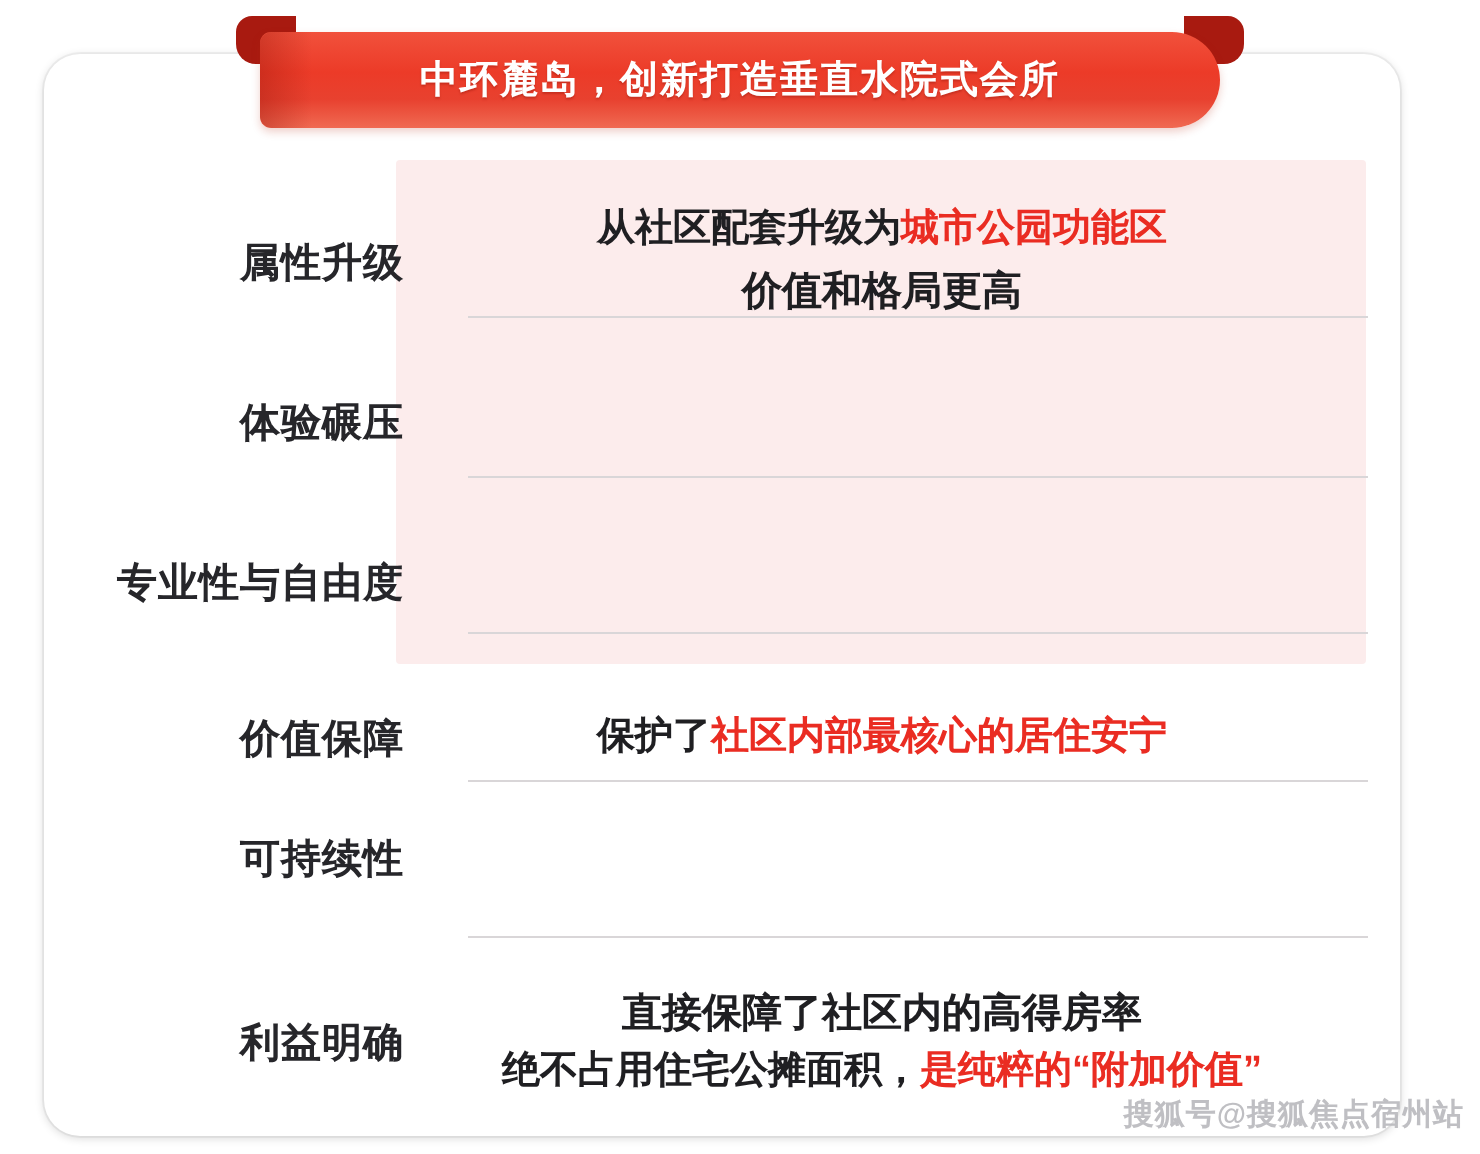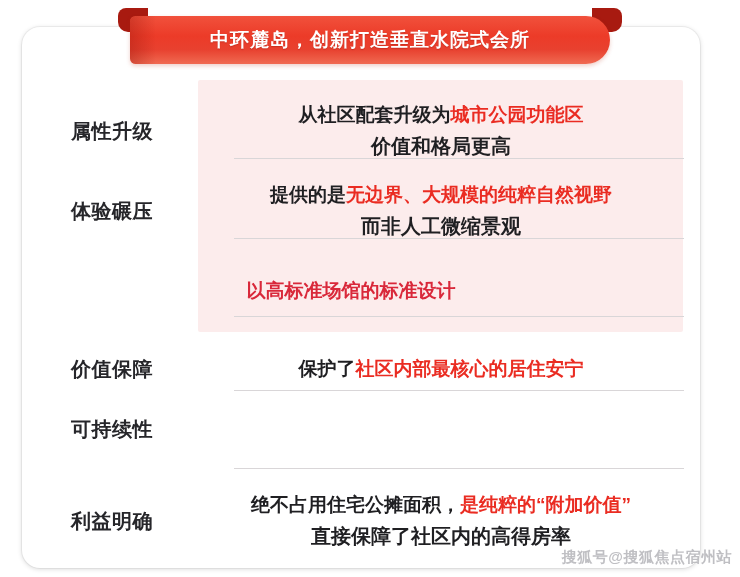--- a/index.html
+++ b/index.html
@@ -115,21 +115,21 @@
   .row {
     position: absolute;
     left: 0;
     width: 678px;
     display: flex;
     align-items: center;
   }
   .row-label {
     width: 180px;
     flex: 0 0 180px;
-    text-align: center;
+    text-align: right;
     font-size: 20px;
     font-weight: bold;
     color: #26262a;
     letter-spacing: 0.5px;
   }
   .row-content {
     flex: 1 1 auto;
     text-align: center;
     padding-right: 20px;
     line-height: 1.5;
@@ -199,44 +199,40 @@
   <div class="rows" id="rows-container">
       <div class="row" style="top: 30px; height: 62px;">
         <div class="row-label">属性升级</div>
         <div class="row-content">
           <span class="line line-1"><span>从社区配套升级为</span><span class="hl">城市公园功能区</span></span>
           <span class="line line-2">价值和格局更高</span>
         </div>
       </div>
       <div class="row" style="top: 110px; height: 62px;">
         <div class="row-label">体验碾压</div>
-        <div class="row-content">
-          <span class="line line-1"><span>提供的是</span><span class="hl">无边界、大规模的纯粹自然视野</span></span>
-          <span class="line line-2">而非人工微缩景观</span>
-        </div>
       </div>
       <div class="row" style="top: 190px; height: 62px;">
-        <div class="row-content">
-          <span class="line line-1"><span class="hl-crimson">以高标准场馆的标准设计</span></span>
+        <div class="row-label">专业性与自由度</div>
+        <div class="row-content">
         </div>
       </div>
       <div class="row" style="top: 268px; height: 62px;">
         <div class="row-label">价值保障</div>
         <div class="row-content">
           <span class="line line-1"><span>保护了</span><span class="hl">社区内部最核心的居住安宁</span></span>
         </div>
       </div>
       <div class="row" style="top: 328px; height: 62px; gap: 16px;">
         <div class="row-label">可持续性</div>
       </div>
       <div class="row" style="top: 420px; height: 62px;">
         <div class="row-label">利益明确</div>
         <div class="row-content">
+          <span class="line line-2">直接保障了社区内的高得房率</span>
           <span class="line line-1"><span>绝不占用住宅公摊面积，</span><span class="hl">是纯粹的“附加价值”</span></span>
-          <span class="line line-2">直接保障了社区内的高得房率</span>
         </div>
       </div>
       <div class="divider" style="top: 88px;"></div>
       <div class="divider" style="top: 168px;"></div>
       <div class="divider" style="top: 246px;"></div>
       <div class="divider" style="top: 320px;"></div>
       <div class="divider" style="top: 398px;"></div>
     </div>
 
   <div class="watermark">搜狐号@搜狐焦点宿州站</div>

